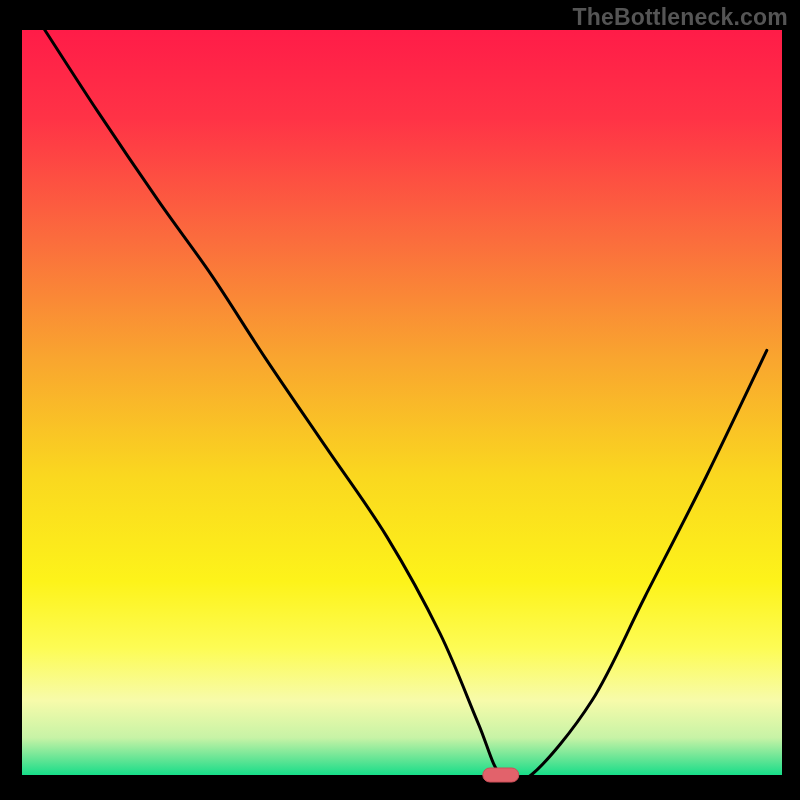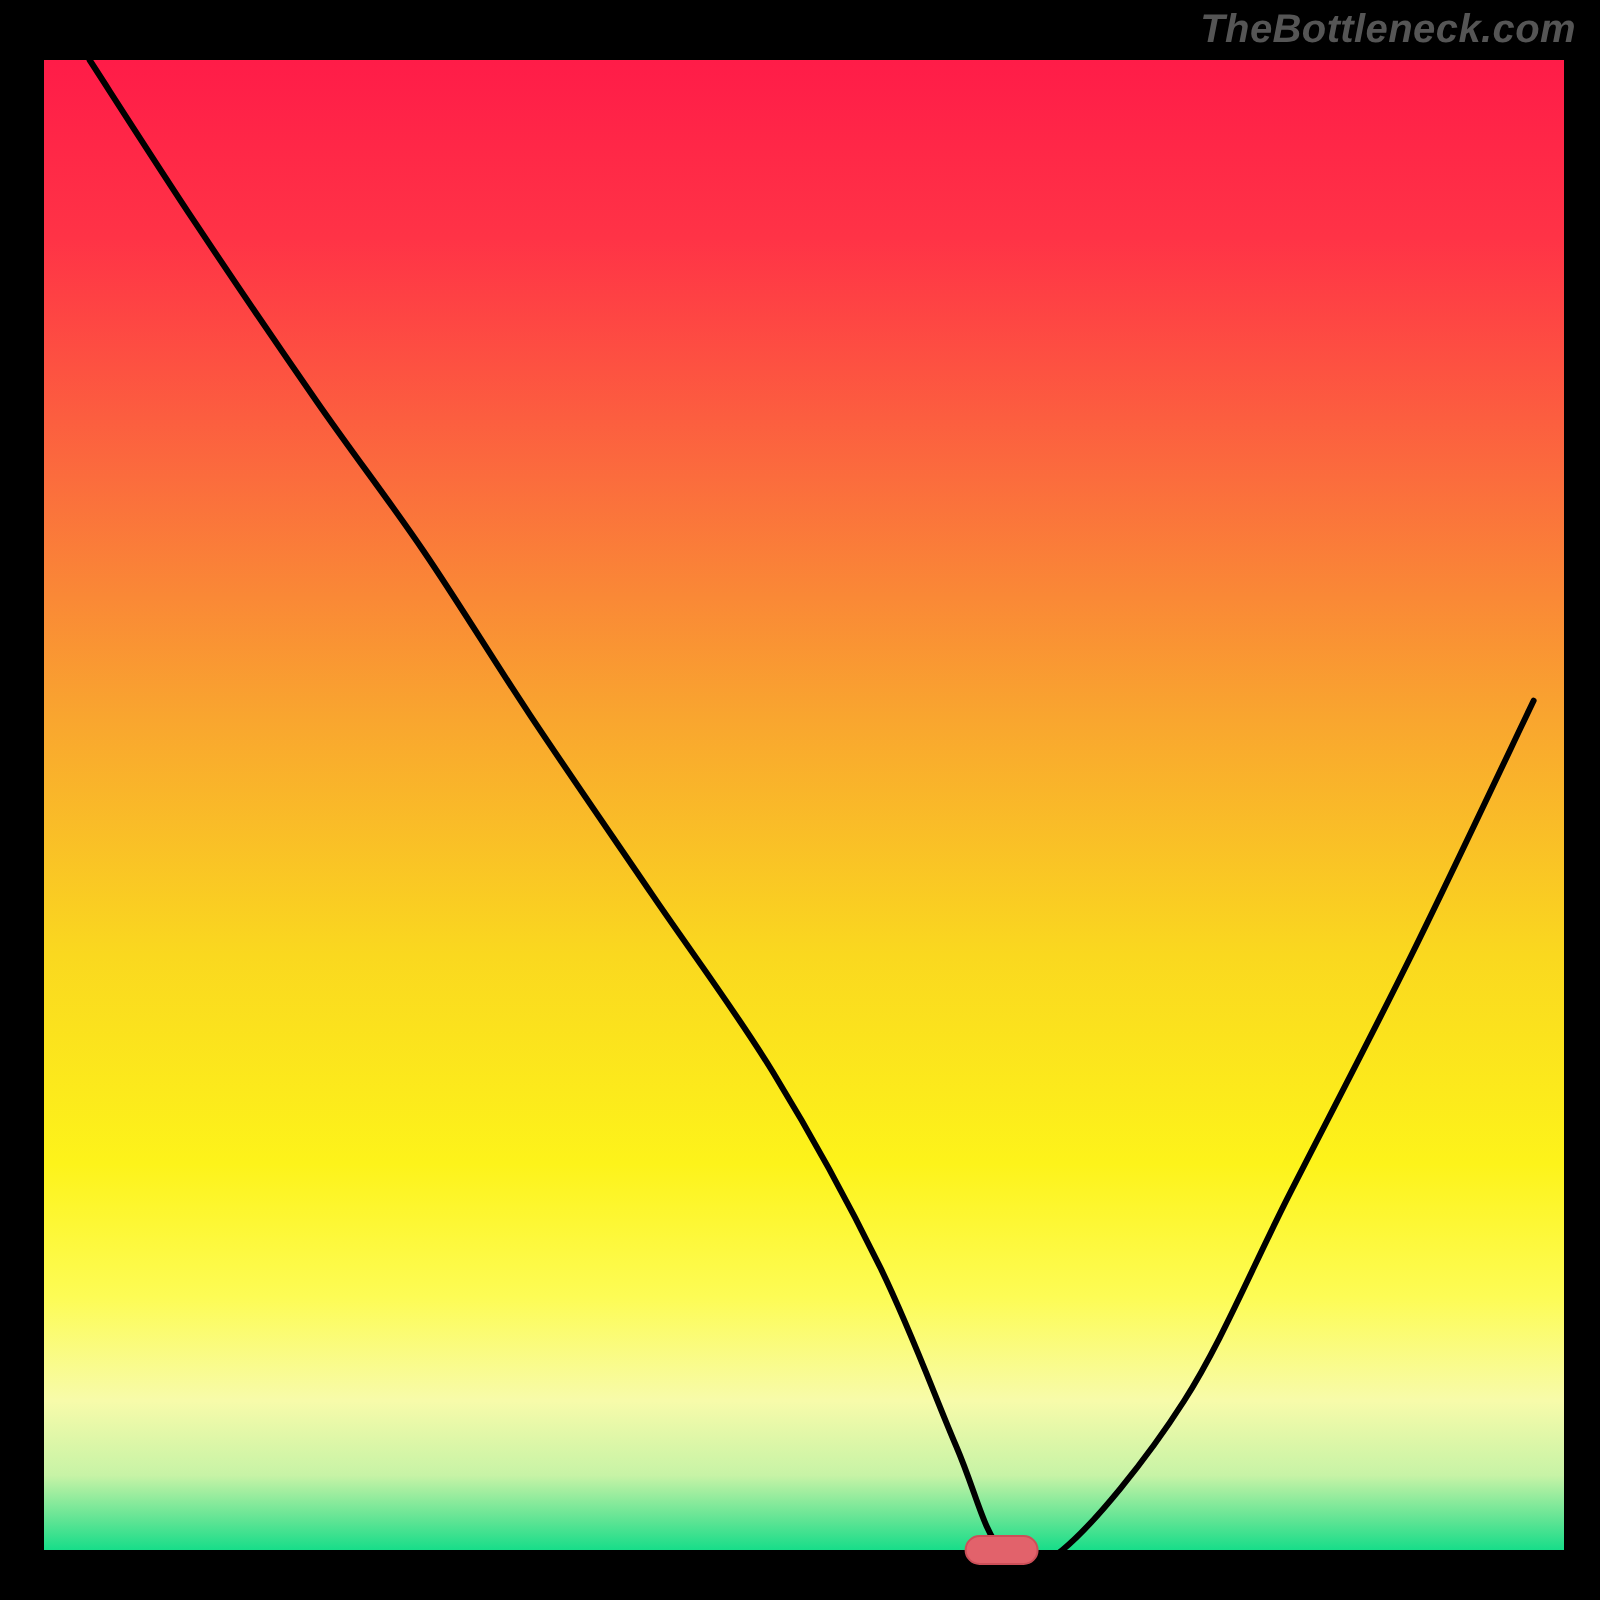--- a/index.html
+++ b/index.html
@@ -15,26 +15,25 @@
     width: 800px;
     height: 800px;
     background: #000000;
   }
   .watermark {
     position: absolute;
     top: 4px;
     right: 12px;
     color: #555555;
     font-family: Arial, Helvetica, sans-serif;
-    font-size: 20px;
+    font-size: 23px;
     font-weight: 600;
     letter-spacing: 0.2px;
     z-index: 10;
     user-select: none;
-    font-style: italic;
   }
   svg.plot {
     position: absolute;
     left: 0;
     top: 0;
   }
 </style>
 </head>
 <body>
 

